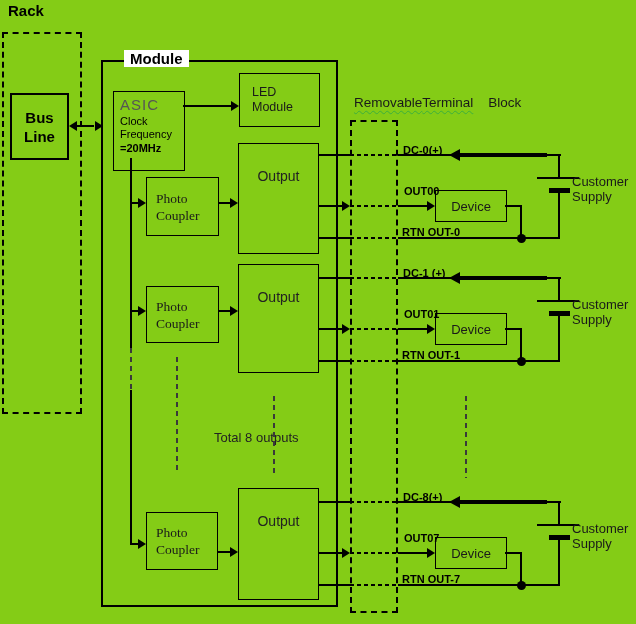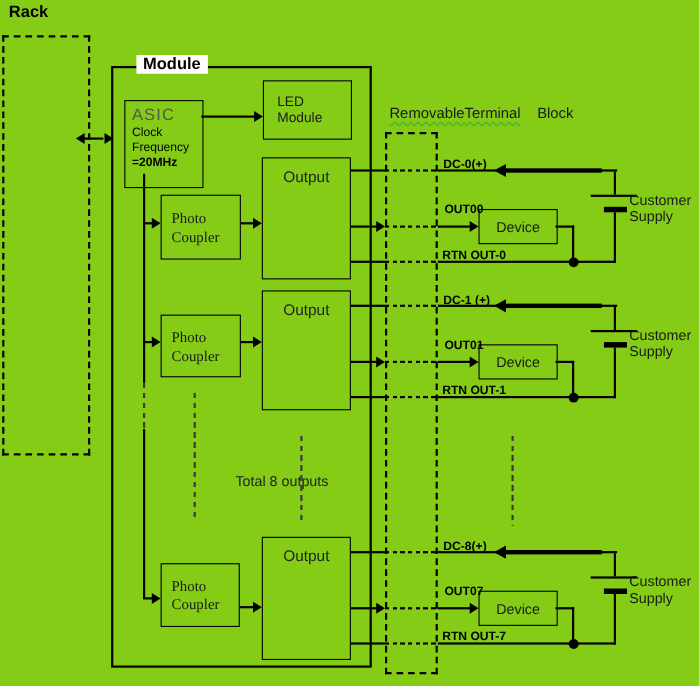--- a/index.html
+++ b/index.html
@@ -36,21 +36,21 @@
   .led{position:absolute;left:239px;top:73px;width:81px;height:54px;border:1.5px solid #000;
        display:flex;flex-direction:column;justify-content:center;padding-left:12px;
        font-size:12.5px;line-height:15px;color:#1a1a1a}
 
   .pc{position:absolute;border:1.5px solid #000;display:flex;flex-direction:column;justify-content:center;
       padding-left:9px;font-family:"Liberation Serif",serif;font-size:13.5px;line-height:17px;color:#1a1a1a}
   .pc1{left:146px;top:177px;width:73px;height:59px}
   .pc2{left:146px;top:286px;width:73px;height:57px}
   .pc3{left:146px;top:512px;width:72px;height:58px}
 
-  .outbox{position:absolute;border:1.5px solid #000;text-align:center;padding-top:8px;font-size:14px;color:#222}
+  .outbox{position:absolute;border:1.5px solid #000;text-align:center;padding-top:24px;font-size:14px;color:#222}
   .out1{left:238px;top:143px;width:81px;height:111px}
   .out2{left:238px;top:264px;width:81px;height:109px}
   .out3{left:238px;top:488px;width:81px;height:112px}
 
   
   .clock-v1{left:130px;top:158px;height:190px}
   .clock-dash{left:130px;top:348px;height:42px}
   .clock-v2{left:130px;top:390px;height:154px}
   .feed1{left:130px;top:202px;width:10px}  .feed1-ah{left:138px;top:198px}
   .feed2{left:130px;top:310px;width:10px}  .feed2-ah{left:138px;top:306px}
@@ -102,20 +102,24 @@
   .rtn.seg-c{left:398px;top:93px;width:162px}
   .supply{position:absolute;left:572px;top:30px;font-size:13px;line-height:15px;color:#1a1a1a}
 </style>
 </head>
 <body>
 
 <div class="canvas">
 
   <div class="rack-title">Rack</div>
   <div class="rack-box"></div>
+  <div class="bus-box">
+    <span>Bus</span>
+    <span>Line</span>
+  </div>
   <div class="hl bus-line"></div>
   <div class="ah-l bus-ah-l"></div>
   <div class="ah-r bus-ah-r"></div>
 
   <div class="module-box"></div>
   <div class="module-title">Module</div>
 
   <div class="asic">
     <div class="asic-name">ASIC</div>
     <div class="asic-row">Clock</div>

